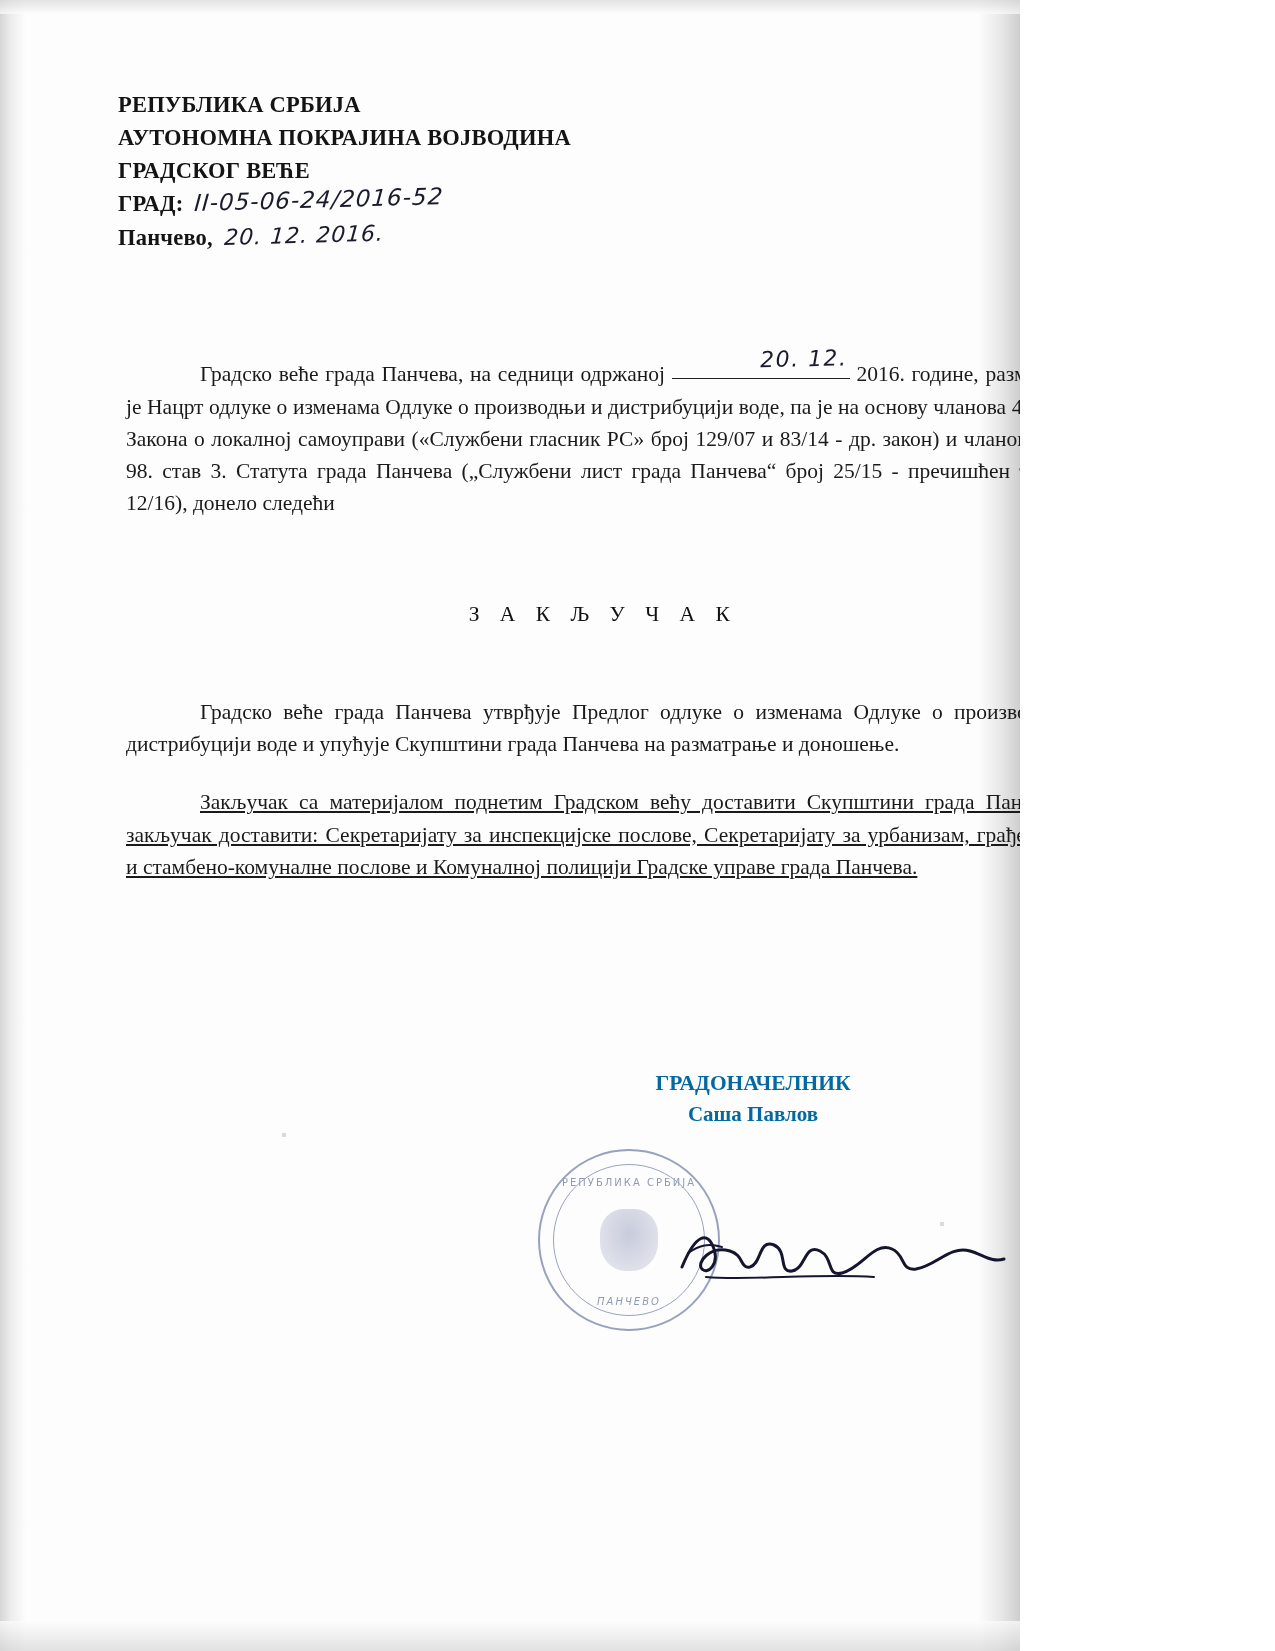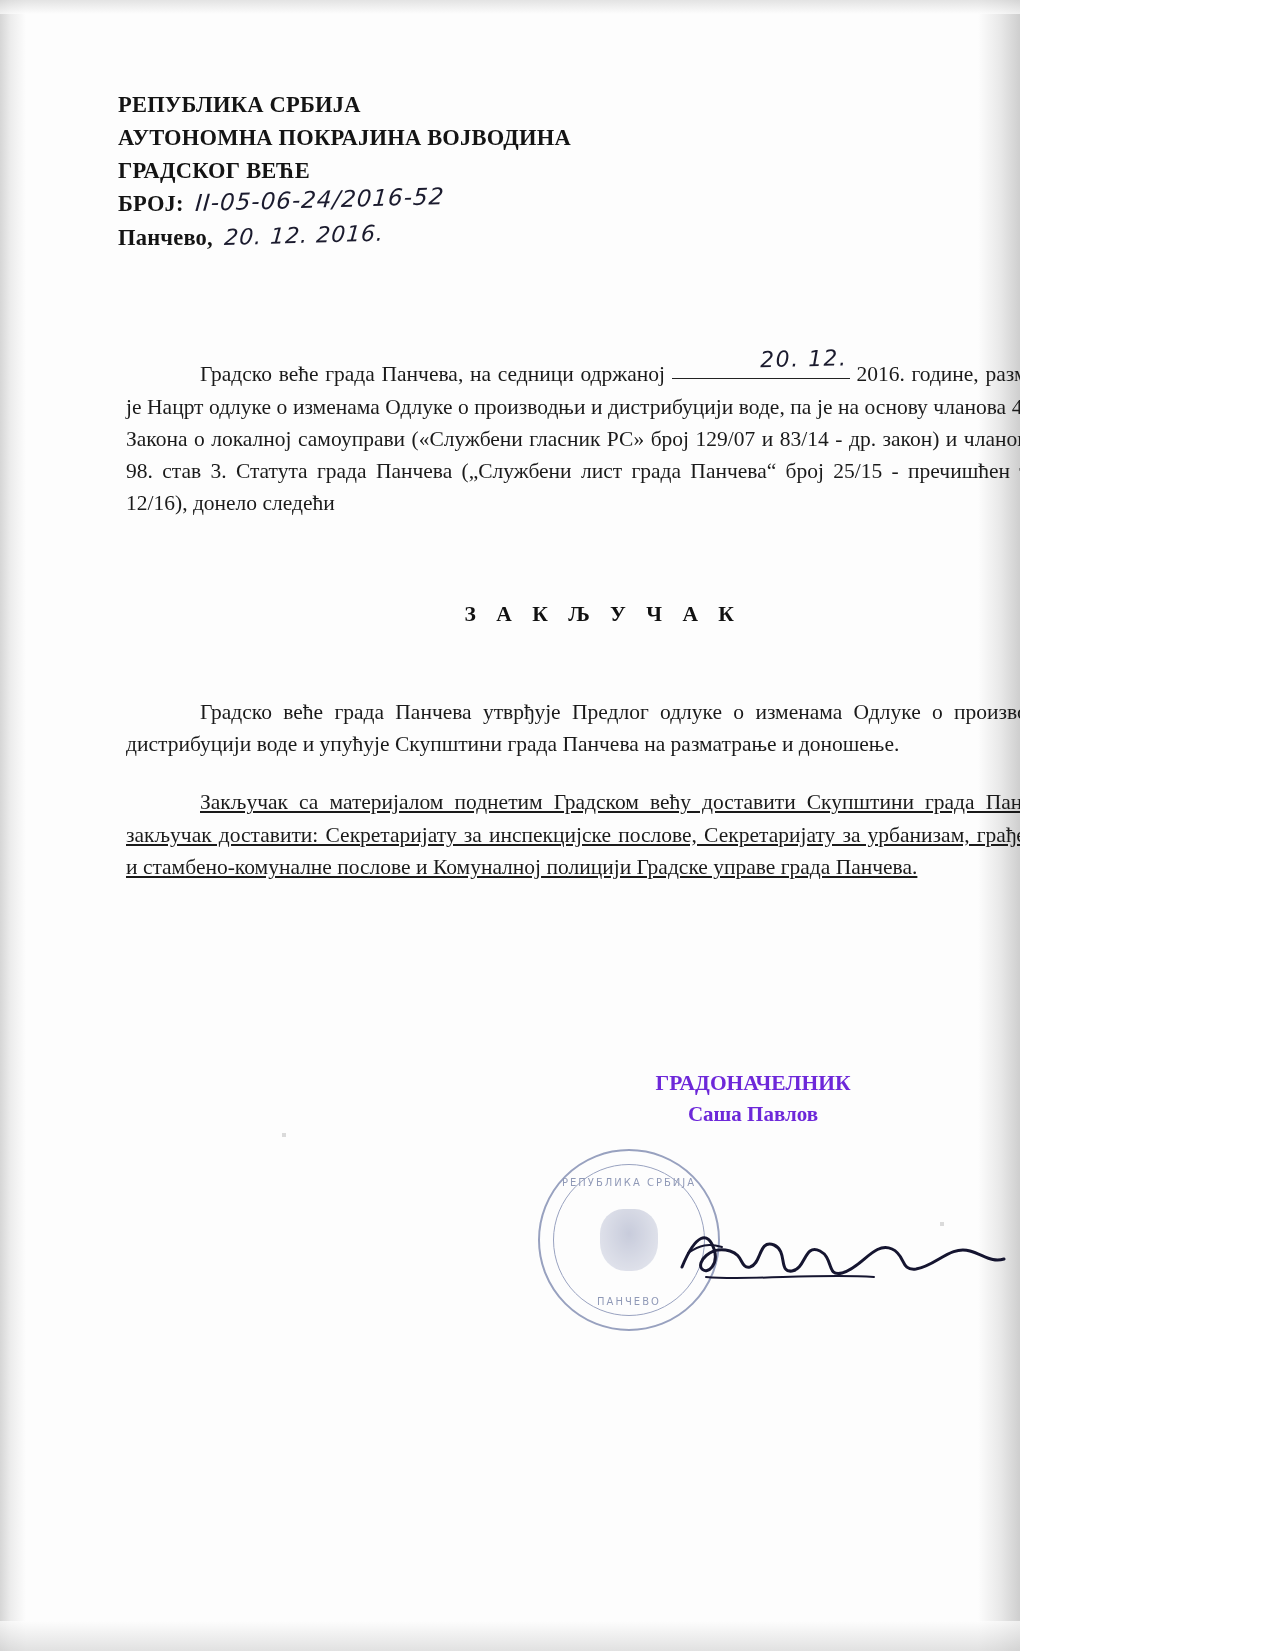--- a/index.html
+++ b/index.html
@@ -121,34 +121,34 @@
     letter-spacing: 1.5px;
     transform: rotate(-1.2deg);
     white-space: nowrap;
   }
 
   
   .doc-title {
     margin-top: 78px;
     margin-bottom: 66px;
     text-align: center;
-    font-weight: bold;
+    font-weight: normal;
     font-size: 21.5px;
     letter-spacing: 7.5px;
     color: #111;
   }
 
   
   .sign-block {
     margin-top: 184px;
     text-align: center;
     font-weight: bold;
     font-size: 21.5px;
     line-height: 1.5;
-    color: #6d28d9;
+    color: #0369a1;
     padding-left: 300px;
   }
   .sign-name {
     font-size: 21px;
   }
   .sign-area {
     position: relative;
     height: 210px;
   }
   .seal {
@@ -173,21 +173,21 @@
     position: absolute;
     left: 0; right: 0;
     text-align: center;
     font-family: "DejaVu Sans", sans-serif;
     font-size: 10px;
     letter-spacing: 2px;
     color: #4d5c8c;
     font-weight: normal;
   }
   .seal-text-top { top: 26px; }
-  .seal-text-bottom { bottom: 22px; }
+  .seal-text-bottom { bottom: 22px; font-style: italic; }
   .seal-center {
     position: absolute;
     left: 50%;
     top: 50%;
     transform: translate(-50%, -50%);
     width: 58px;
     height: 62px;
     border-radius: 40% 40% 45% 45%;
     background: radial-gradient(ellipse at 50% 40%, #8b93b5 0%, #aab0c9 45%, #cfd3e2 100%);
     opacity: .75;
@@ -224,21 +224,21 @@
   <div class="speck" style="left:282px;top:1133px;width:4px;height:4px;"></div>
   <div class="speck" style="left:940px;top:1222px;width:4px;height:4px;"></div>
 
   <div class="content">
 
     <div class="header-block">
       <div class="header-line">РЕПУБЛИКА СРБИЈА</div>
       <div class="header-line">АУТОНОМНА ПОКРАЈИНА ВОЈВОДИНА</div>
       <div class="header-line">ГРАДСКОГ ВЕЋЕ</div>
       <div class="header-line">
-        <span>БРОЈ:</span><span class="hw">II-05-06-24/2016-52</span>
+        <span>ГРАД:</span><span class="hw">II-05-06-24/2016-52</span>
       </div>
       <div class="header-line">
         <span>Панчево,</span><span class="hw small">20. 12. 2016.</span>
       </div>
     </div>
 
     <div class="body-block">
 
       <p class="para">
         <span>Градско веће града Панчева, на седници одржаноj</span>

